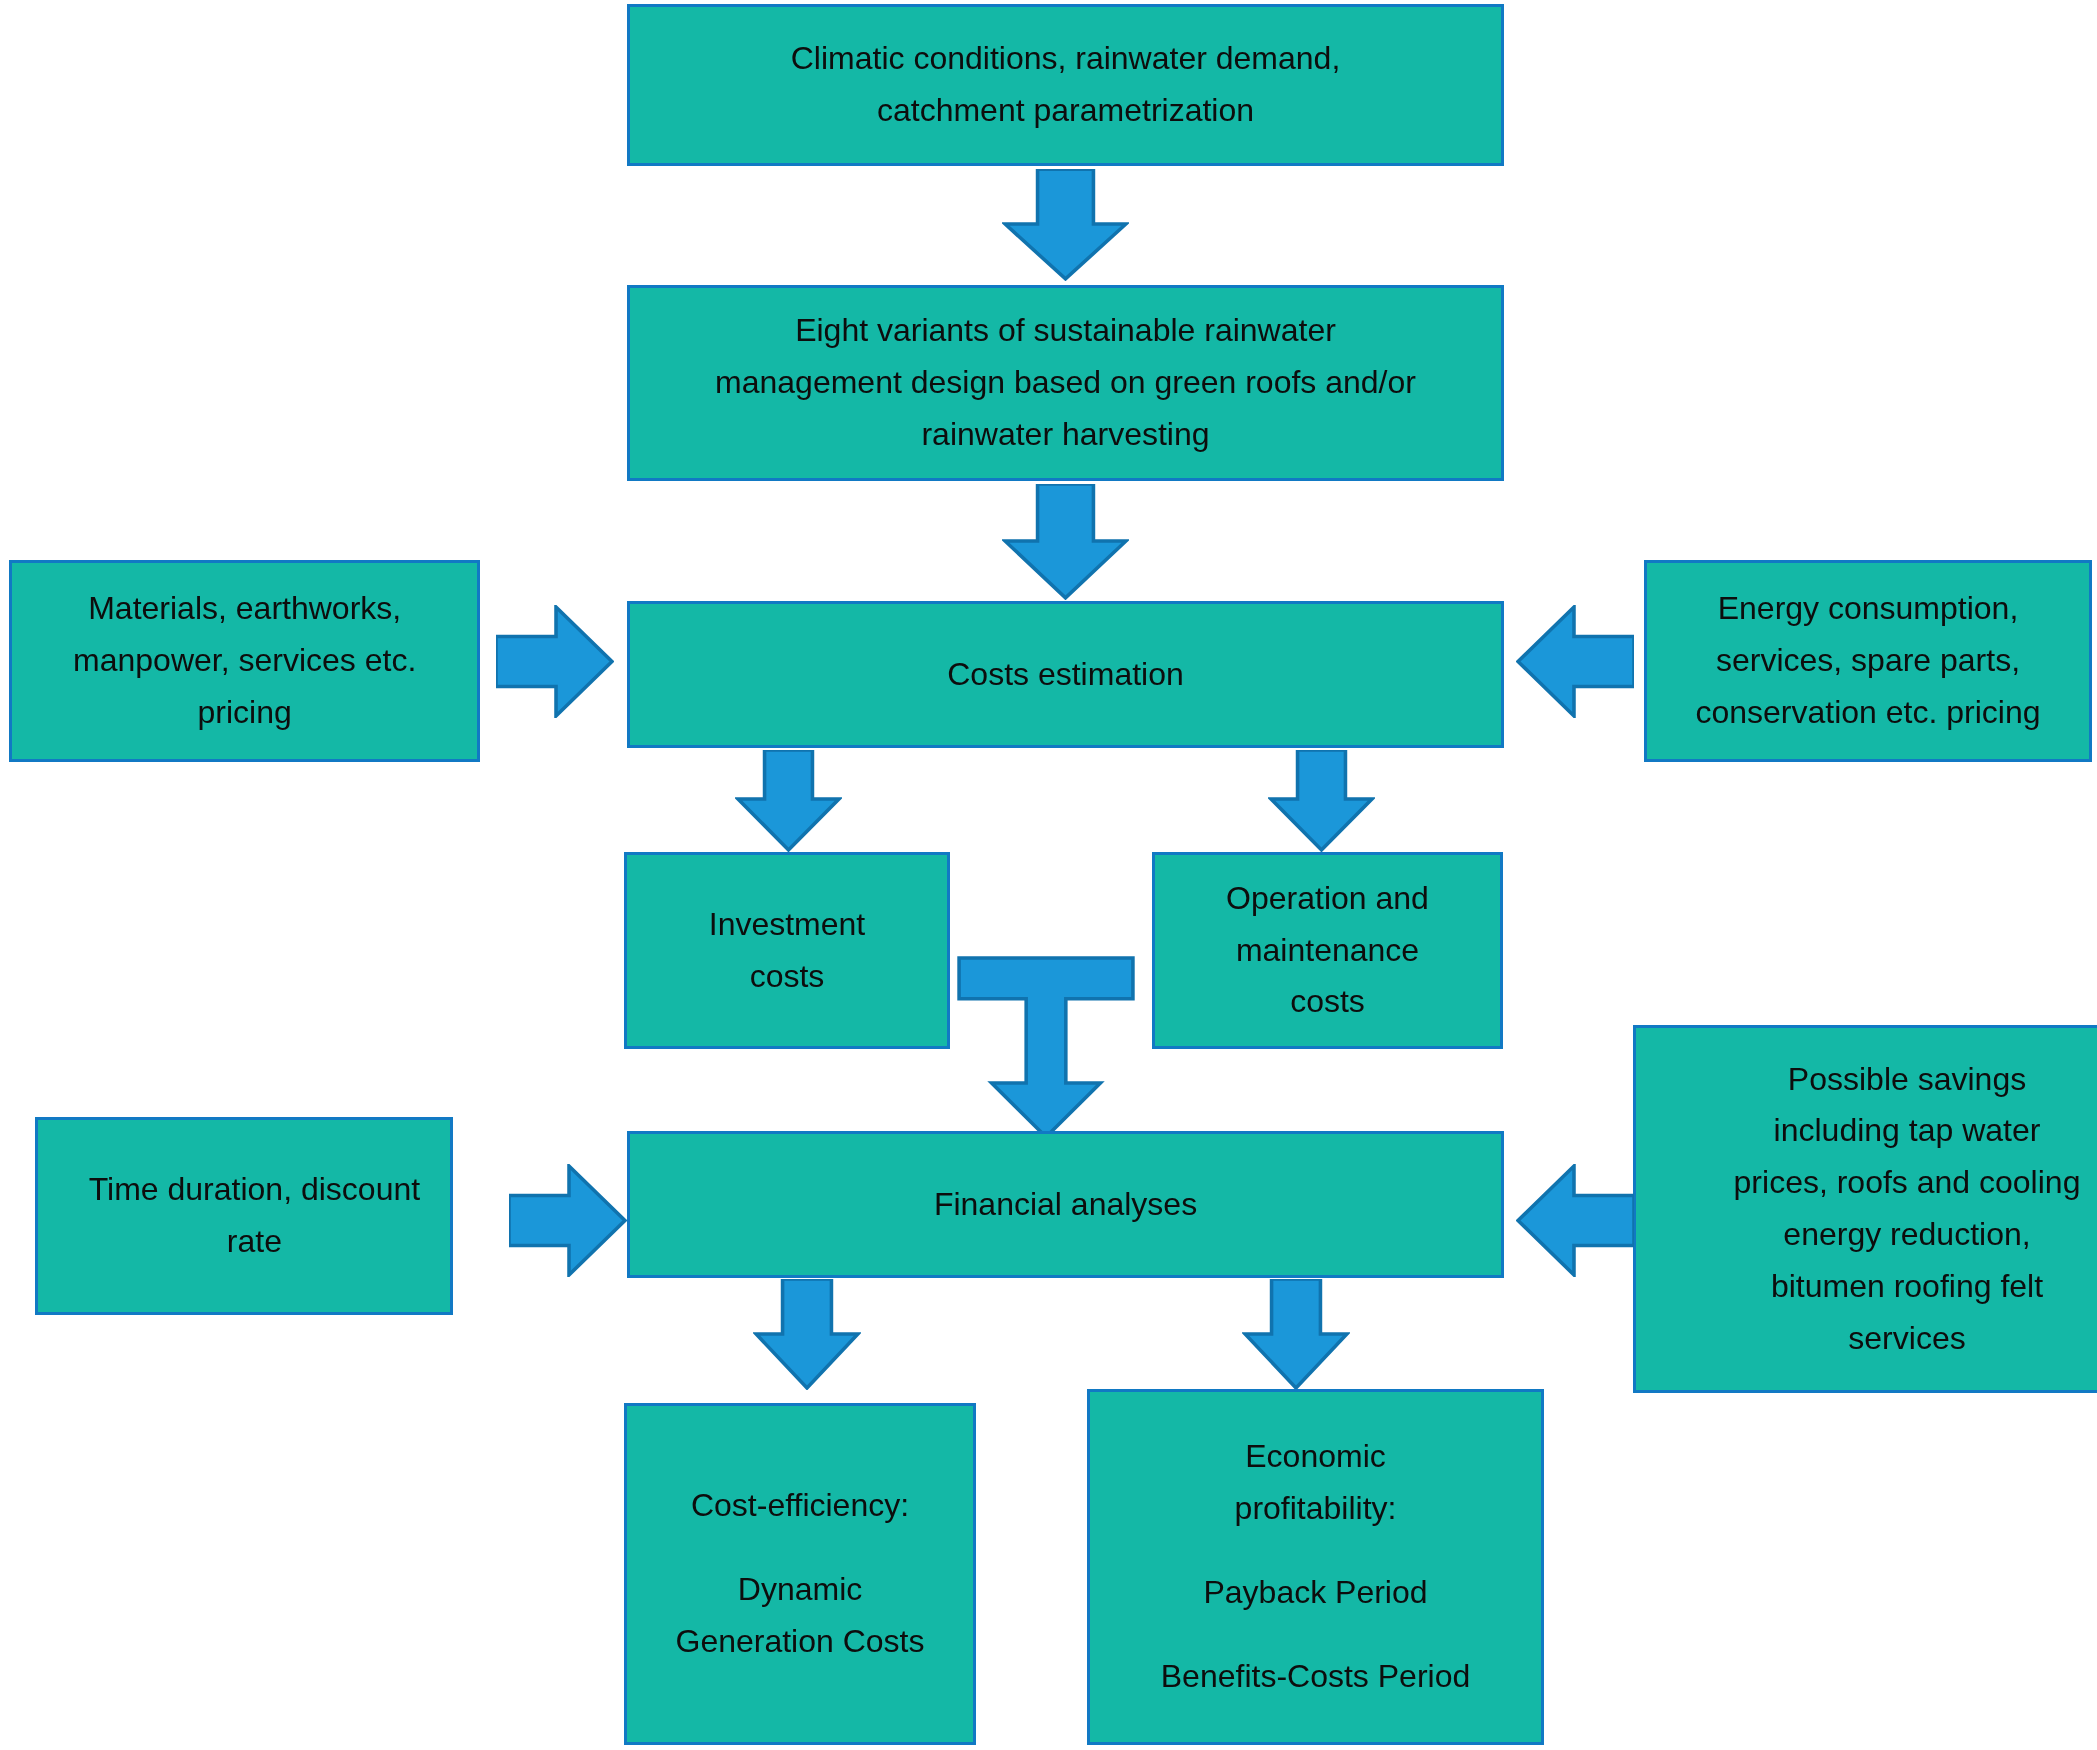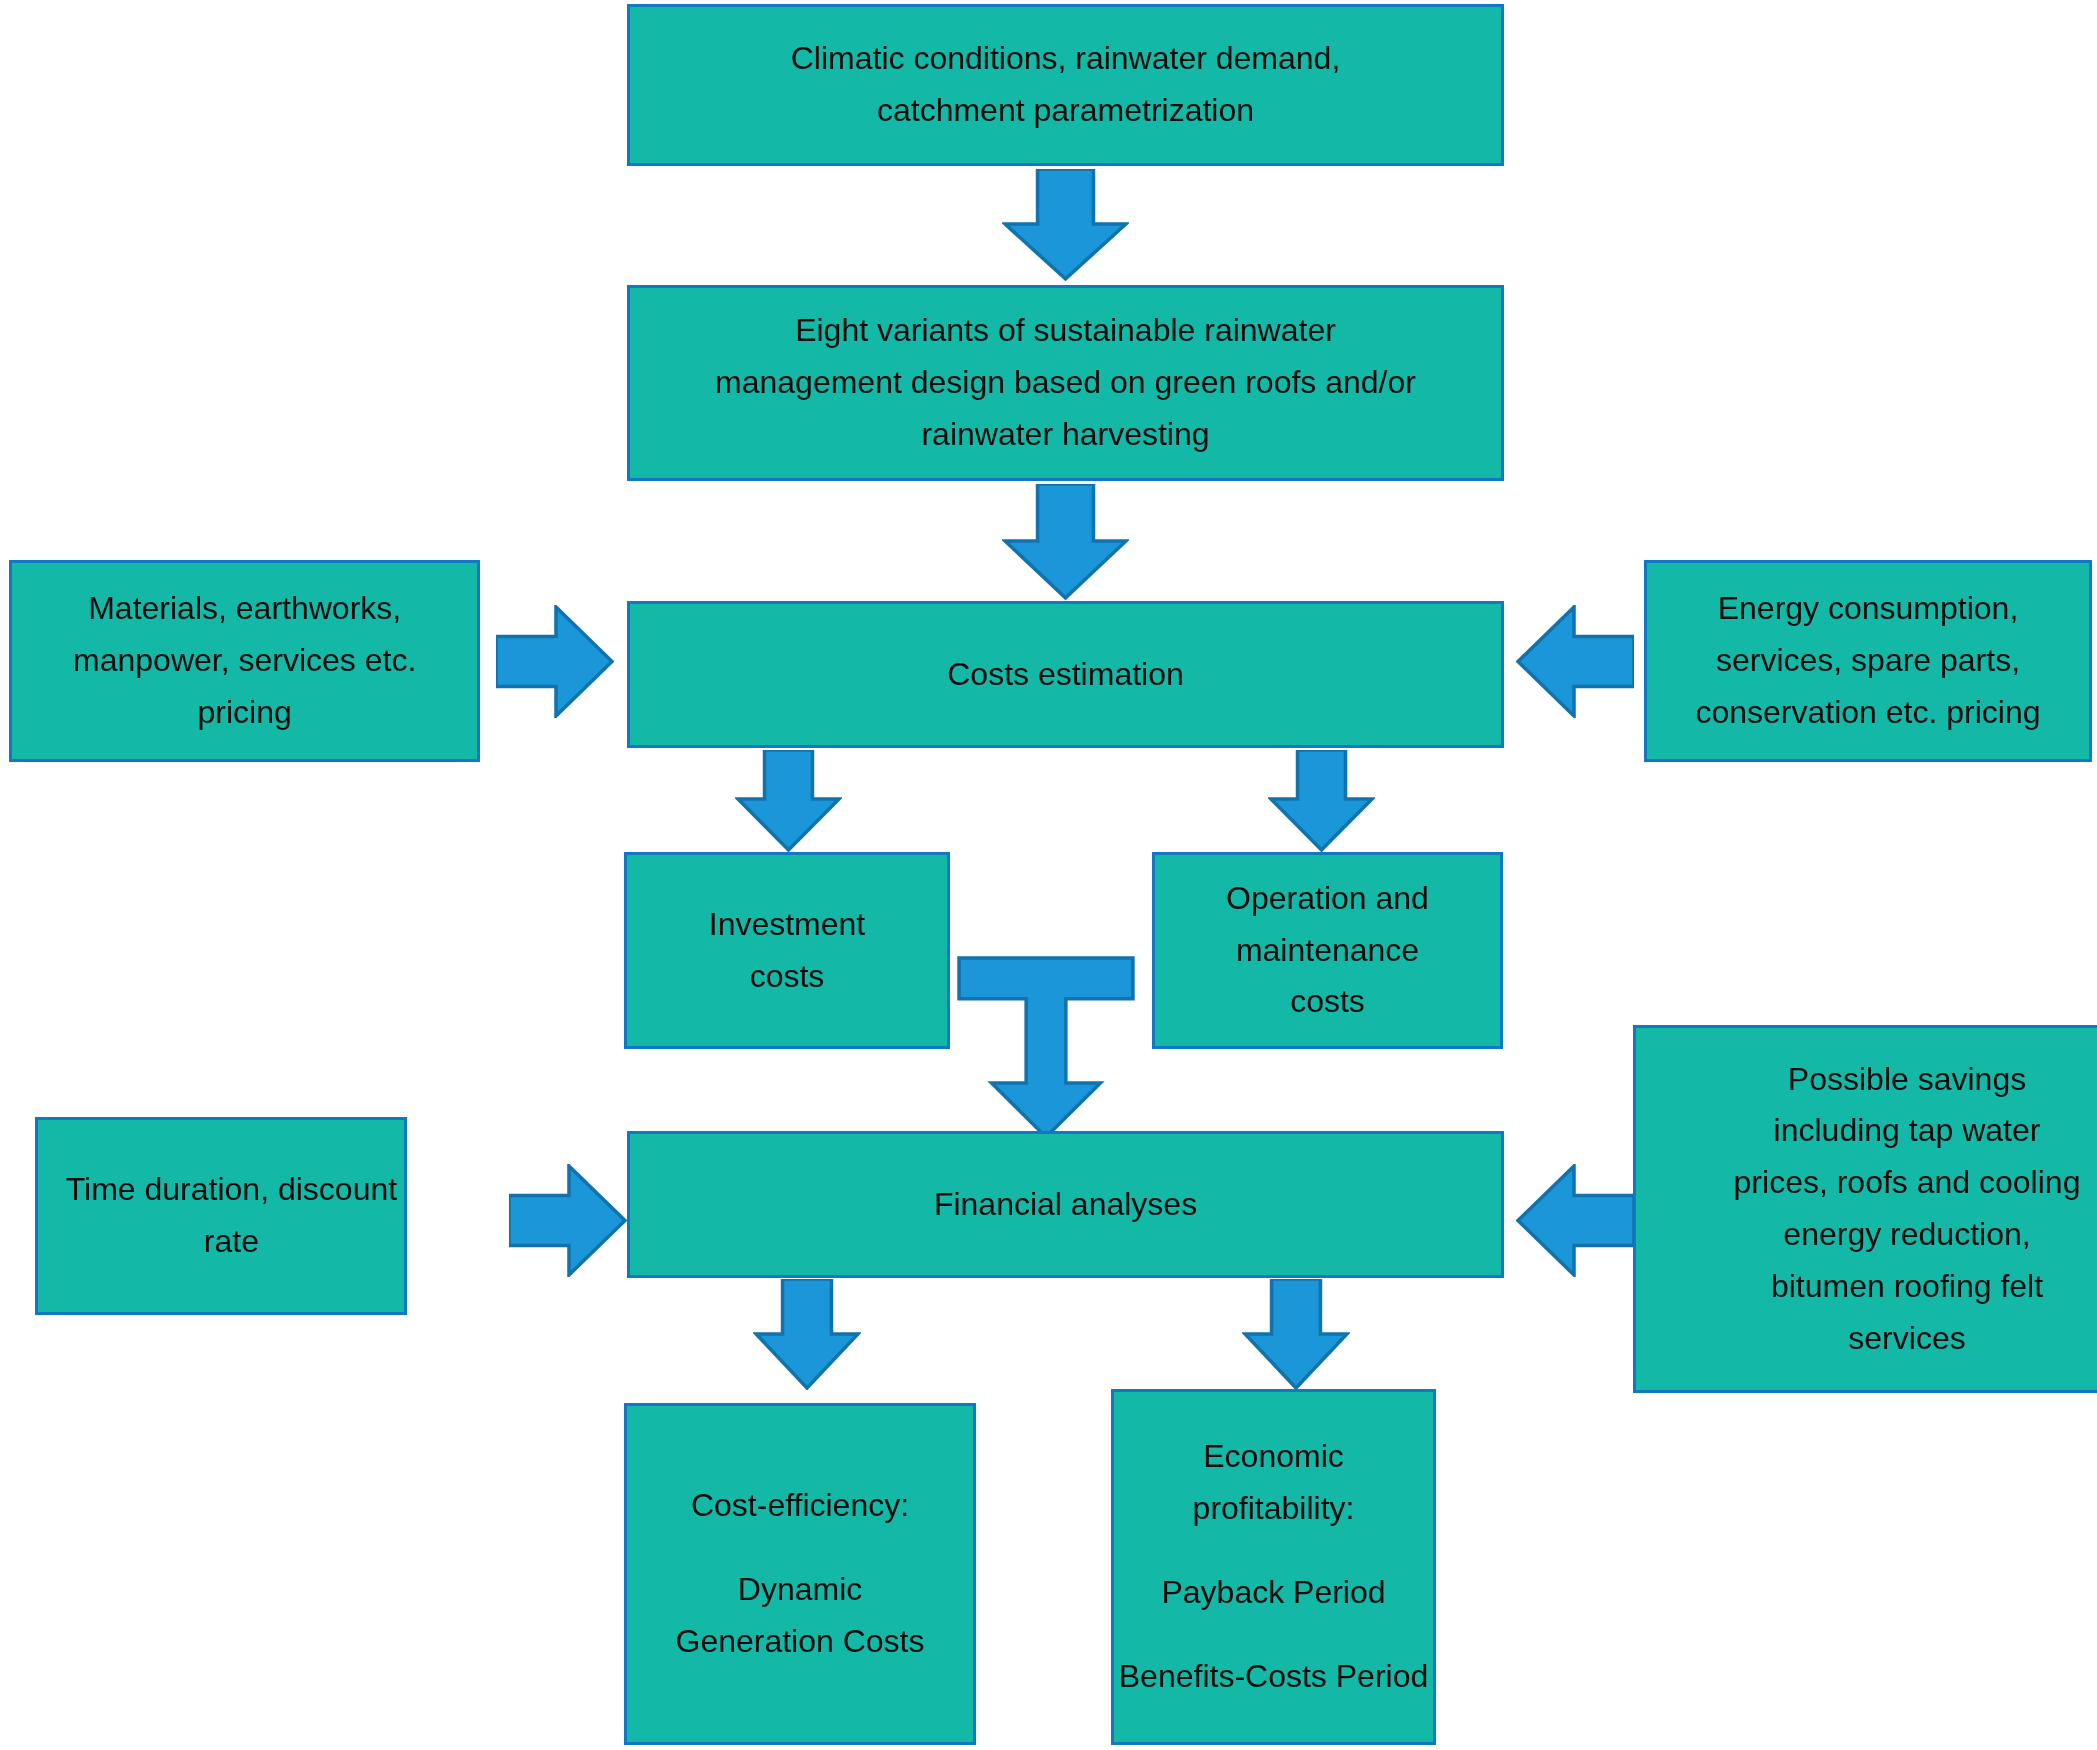--- a/index.html
+++ b/index.html
@@ -129,21 +129,21 @@
 
   <div class="node multi" style="left:1633px; top:1025px; width:548px; height:368px;">
     <span class="ln">Possible savings</span>
     <span class="ln">including tap water</span>
     <span class="ln">prices, roofs and cooling</span>
     <span class="ln">energy reduction,</span>
     <span class="ln">bitumen roofing felt</span>
     <span class="ln">services</span>
   </div>
 
-  <div class="node multi" style="left:35px; top:1117px; width:372px; height:198px;padding-left:32px;">
+  <div class="node multi" style="left:35px; top:1117px; width:418px; height:198px;padding-left:32px;">
     <span class="ln">Time duration, discount</span>
     <span class="ln">rate</span>
   </div>
 
   <div class="arrow" style="left:509px; top:1164px; width:118px; height:113px;">
     <svg width="118" height="113" viewBox="0 0 232 222">
       <polygon points="0,62 118,62 118,4 228,111 118,218 118,160 0,160" fill="#1B97D9" stroke="#1073AE" stroke-width="7"></polygon>
     </svg>
   </div>
 
@@ -169,21 +169,21 @@
     </svg>
   </div>
 
   <div class="node multi" style="left:624px; top:1403px; width:352px; height:342px;">
     <span class="ln">Cost-efficiency:</span>
     <span class="gap"></span>
     <span class="ln">Dynamic</span>
     <span class="ln">Generation Costs</span>
   </div>
 
-  <div class="node multi" style="left:1087px; top:1389px; width:325px; height:356px;margin-left:24px;">
+  <div class="node multi" style="left:1087px; top:1389px; width:457px; height:356px;">
     <span class="ln">Economic</span>
     <span class="ln">profitability:</span>
     <span class="gap"></span>
     <span class="ln">Payback Period</span>
     <span class="gap"></span>
     <span class="ln">Benefits-Costs Period</span>
   </div>
 
 </div>
 

